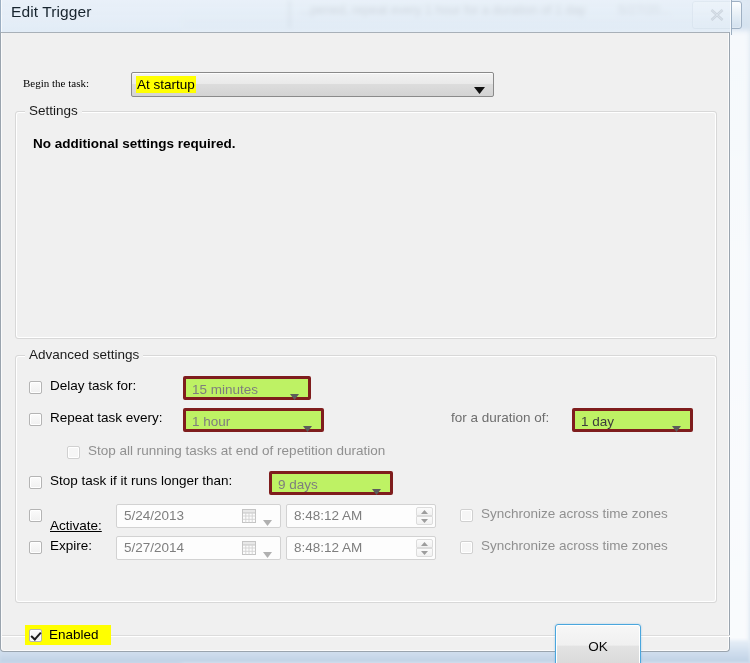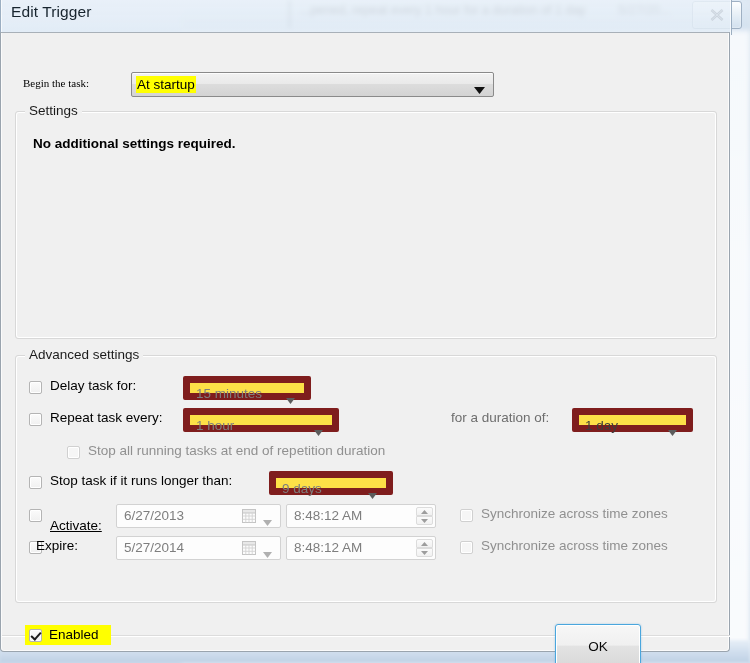--- a/index.html
+++ b/index.html
@@ -220,23 +220,23 @@
     color: #000;
   }
   .row-label.dim { color: #909090; }
   .row-label.semi { color: #6e6e6e; }
 
   
   .dcombo {
     position: absolute;
     box-sizing: border-box;
     height: 24px;
-    border: 7px solid #7f1d1d;
+    border: 3px solid #7f1d1d;
     border-radius: 2px;
-    background: #fde047;
+    background: #bef264;
   }
   .dcombo .val {
     position: absolute;
     left: 6px; top: 3px;
     font-size: 13.5px;
     color: #7e7e7e;
     white-space: nowrap;
   }
   .dcombo .val.dark { color: #3c3c3c; }
   .dcombo .arrow { position: absolute; right: 9px; top: 9px; }
@@ -377,21 +377,21 @@
       <span class="val">15 minutes</span>
       <span class="arrow">
         <svg width="9" height="6" viewBox="0 0 9 6">
             <path d="M0 0 L9 0 L4.5 6 Z" fill="#5c5c5c"></path>
           </svg>
       </span>
     </div>
 
     <div class="cb" style="left:28px; top:380px;"></div>
     <div class="row-label" style="left:49px; top:377px;">Repeat task every:</div>
-    <div class="dcombo" style="left:182px; top:375px; width:156px;">
+    <div class="dcombo" style="left:182px; top:375px; width:141px;">
       <span class="val">1 hour</span>
       <span class="arrow">
         <svg width="9" height="6" viewBox="0 0 9 6">
             <path d="M0 0 L9 0 L4.5 6 Z" fill="#5c5c5c"></path>
           </svg>
       </span>
     </div>
     <div class="row-label semi" style="left:450px; top:377px;">for a duration of:</div>
     <div class="dcombo" style="left:571px; top:375px; width:121px;">
       <span class="val dark">1 day</span>
@@ -412,21 +412,21 @@
       <span class="arrow">
         <svg width="9" height="6" viewBox="0 0 9 6">
             <path d="M0 0 L9 0 L4.5 6 Z" fill="#5c5c5c"></path>
           </svg>
       </span>
     </div>
 
     <div class="cb" style="left:28px; top:476px;"></div>
     <div class="row-label" style="left:49px; top:485px;text-decoration:underline;">Activate:</div>
     <div class="field" style="left:115px; top:471px; width:165px;">
-      <span class="val">6/27/2013</span>
+      <span class="val">5/24/2013</span>
       <span class="cal-icon">
         <svg width="14" height="14" viewBox="0 0 14 14">
           <rect x="0.5" y="0.5" width="13" height="13" fill="#fcfcfc" stroke="#c4c4c4"></rect>
           <rect x="0.5" y="0.5" width="13" height="3.5" fill="#e8e8e8" stroke="#c4c4c4"></rect>
           <path d="M3.8 4.2 V13.5 M7 4.2 V13.5 M10.2 4.2 V13.5 M0.5 7 H13.5 M0.5 10.3 H13.5" stroke="#d3d3d3" stroke-width="0.9"></path>
         </svg>
       </span>
       <span class="cal-arrow">
         <svg width="9" height="6" viewBox="0 0 9 6">
             <path d="M0 0 L9 0 L4.5 6 Z" fill="#b0b0b0"></path>
@@ -445,21 +445,21 @@
           <svg width="7" height="4" viewBox="0 0 7 4">
               <path d="M0 0 L7 0 L3.5 4 Z" fill="#9d9d9d"></path>
             </svg>
         </span>
       </span>
     </div>
     <div class="cb disabled" style="left:459px; top:476px;"></div>
     <div class="row-label dim" style="left:480px; top:473px;">Synchronize across time zones</div>
 
     <div class="cb" style="left:28px; top:508px;"></div>
-    <div class="row-label" style="left:35px; top:505px;">Expire:</div>
+    <div class="row-label" style="left:49px; top:505px;">Expire:</div>
     <div class="field" style="left:115px; top:503px; width:165px;padding-left:32px;">
       <span class="val">5/27/2014</span>
       <span class="cal-icon">
         <svg width="14" height="14" viewBox="0 0 14 14">
           <rect x="0.5" y="0.5" width="13" height="13" fill="#fcfcfc" stroke="#c4c4c4"></rect>
           <rect x="0.5" y="0.5" width="13" height="3.5" fill="#e8e8e8" stroke="#c4c4c4"></rect>
           <path d="M3.8 4.2 V13.5 M7 4.2 V13.5 M10.2 4.2 V13.5 M0.5 7 H13.5 M0.5 10.3 H13.5" stroke="#d3d3d3" stroke-width="0.9"></path>
         </svg>
       </span>
       <span class="cal-arrow">

